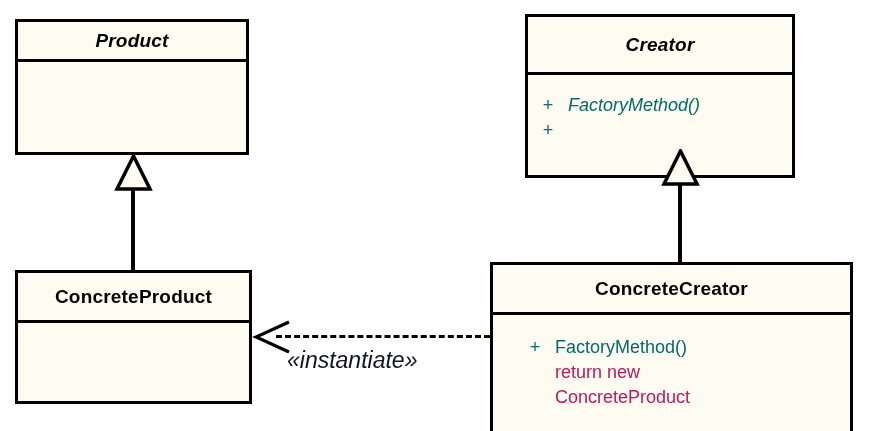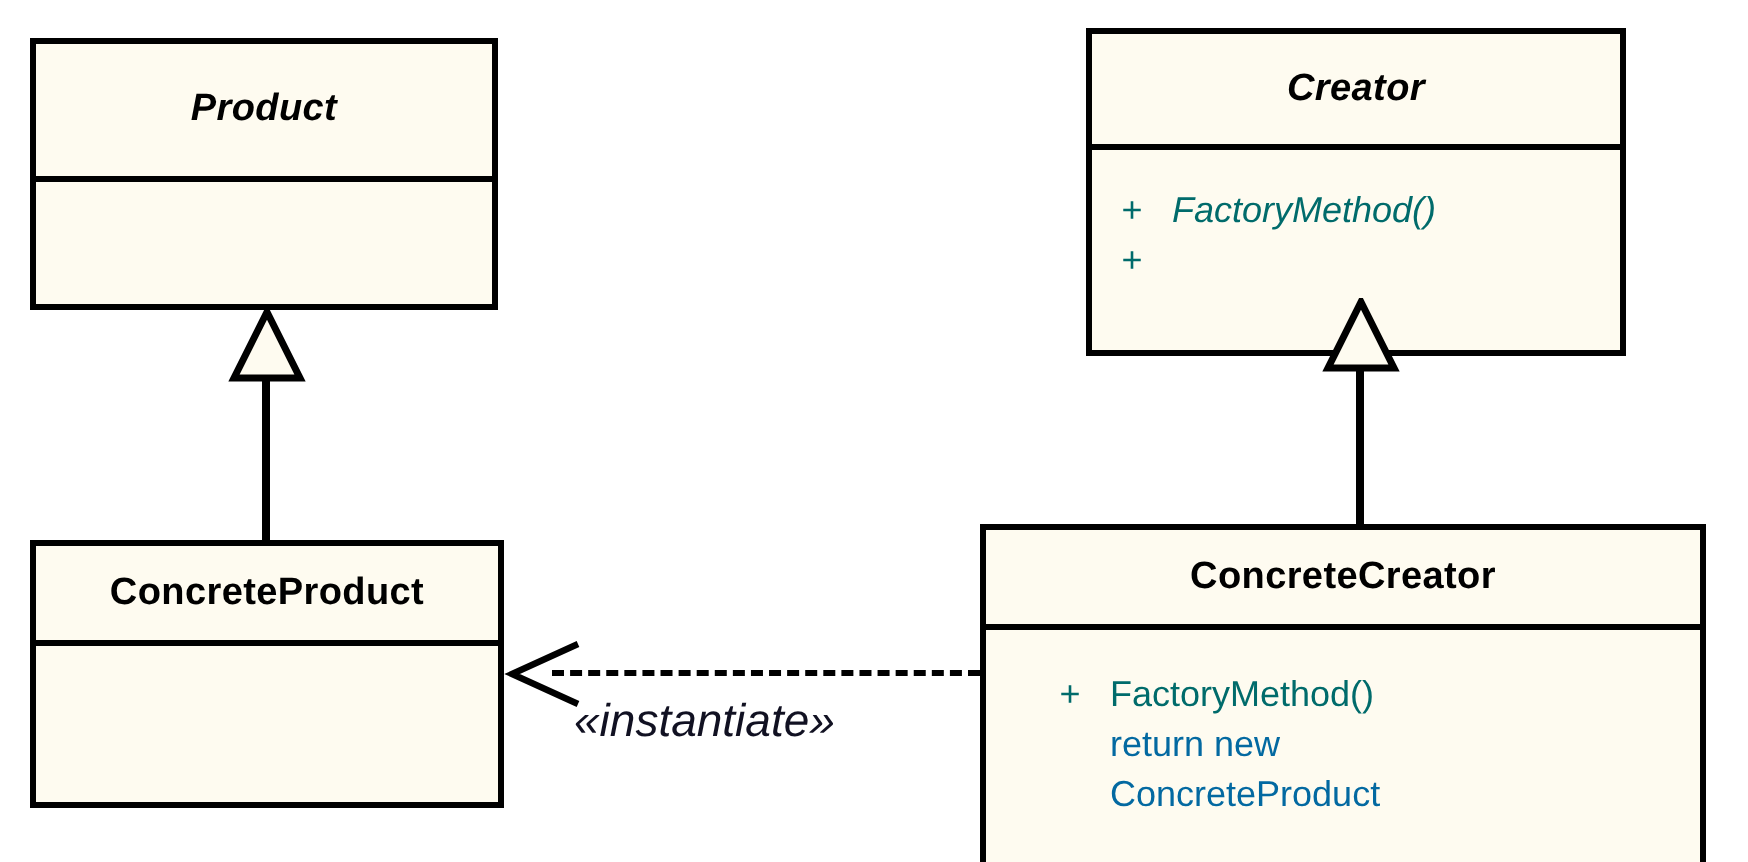--- a/index.html
+++ b/index.html
@@ -67,21 +67,21 @@
     font-size: 18px;
     font-weight: normal;
   }
   .member-vis.blank { color: transparent; }
   .member-name {
     color: #006b6b;
     margin-top: 11px;
   }
   .member-name.italic { font-style: italic; }
   .member-note {
-    color: #0369a1;
+    color: #be185d;
   }
 
   
   .conn-line {
     position: absolute;
     background: #000000;
   }
   .gen-triangle {
     position: absolute;
     width: 0;
@@ -104,27 +104,27 @@
     color: #111122;
     white-space: nowrap;
   }
 </style>
 </head>
 <body>
 
 <div id="canvas">
 
   <div class="uml-class" style="left:15px; top:19px; width:234px; height:136px;">
-    <div class="uml-header" style="height:69px;">
+    <div class="uml-header" style="height:40px;">
       <span class="uml-title abstract">Product</span>
     </div>
     <div class="uml-compartment"></div>
   </div>
 
-  <div class="uml-class" style="left:543px; top:14px; width:270px; height:164px;">
+  <div class="uml-class" style="left:525px; top:14px; width:270px; height:164px;">
     <div class="uml-header" style="height:58px;">
       <span class="uml-title abstract">Creator</span>
     </div>
     <div class="uml-compartment" style="padding-top:7px;">
       <div class="member-row">
         <span class="member-vis">+</span>
         <span class="member-name italic">FactoryMethod()</span>
       </div>
       <div class="member-row">
         <span class="member-vis">+</span>

